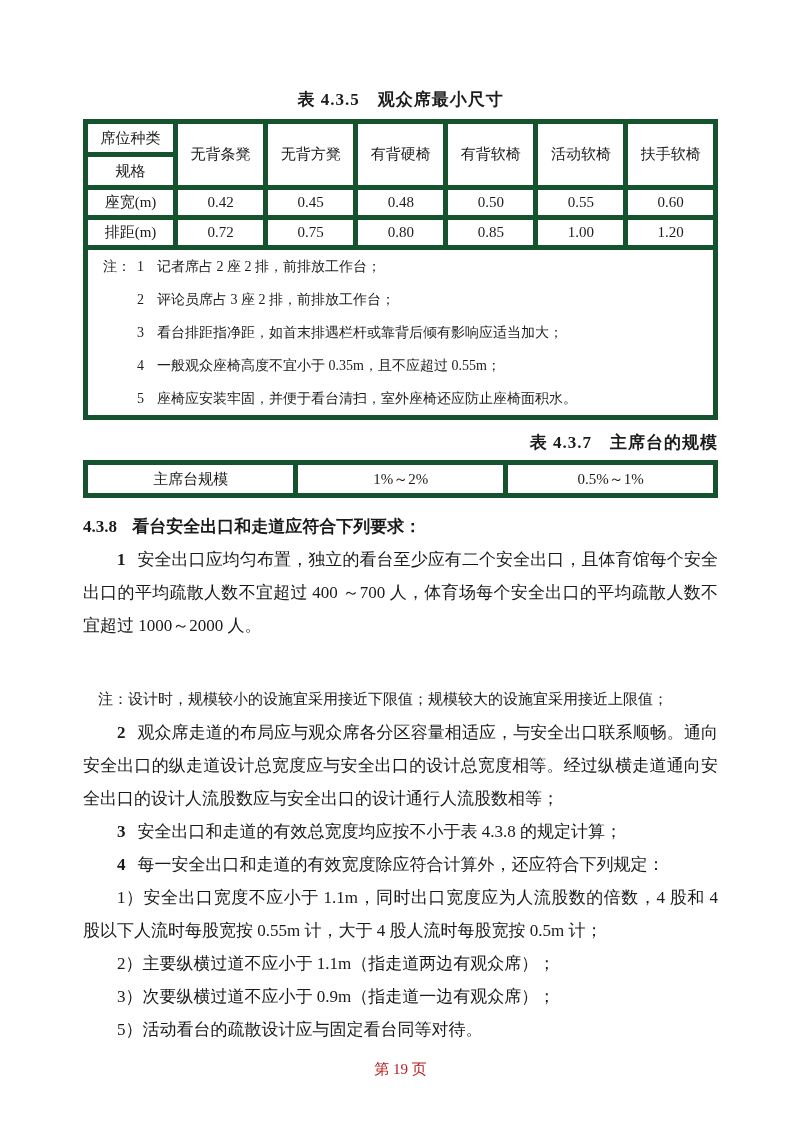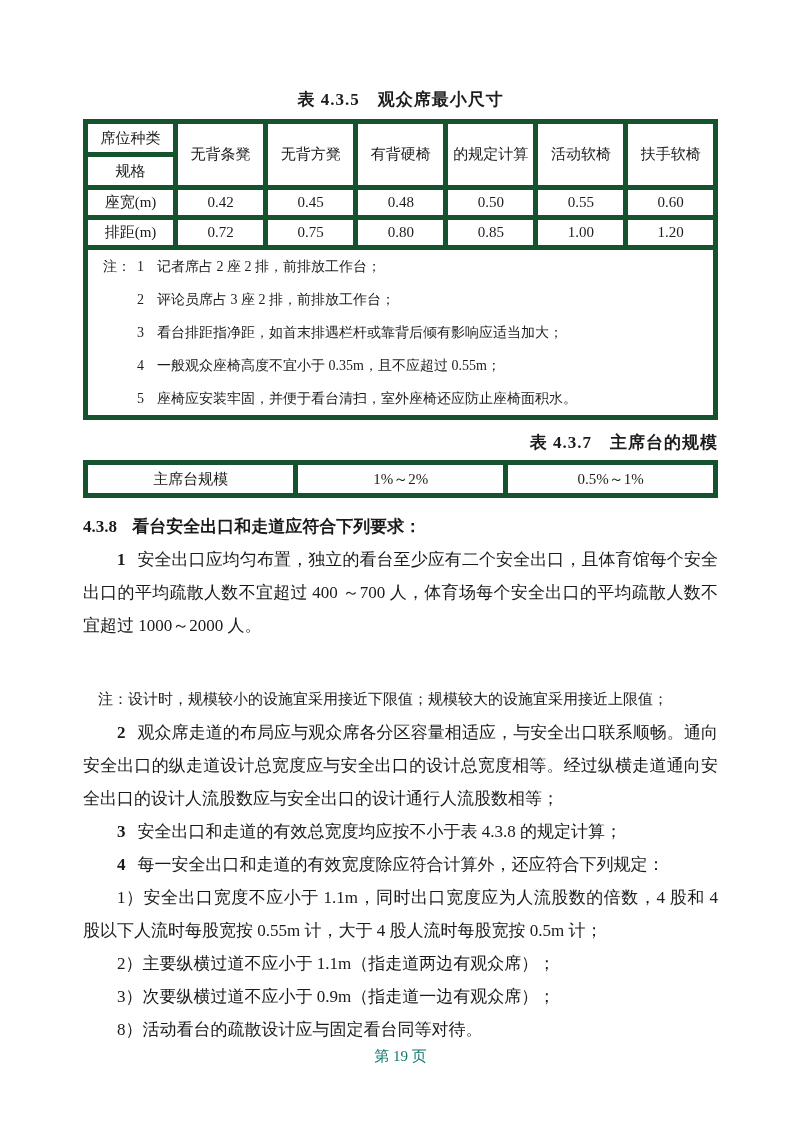--- a/index.html
+++ b/index.html
@@ -48,22 +48,22 @@
     color: #1a1a1a;
   }
   .para.section { text-indent: 0; font-weight: bold; }
   .sec-no { margin-right: 0.9em; }
   .pnum { font-weight: bold; margin-right: 0.7em; }
   .note-para {
     font-size: 15px; line-height: 33px;
     text-indent: 1em; text-align: justify; color: #1a1a1a; margin-top: 41px;
   }
   .footer {
-    text-align: center;
-    font-size: 15px; line-height: 20px; color: #0f766e;
+    margin-top: 13px; text-align: center;
+    font-size: 15px; line-height: 20px; color: #b91c1c;
   }
 </style>
 </head>
 <body>
 
 <div class="page">
 
   <div class="tbl-title first">表 4.3.5　观众席最小尺寸</div>
 
   <table class="t1">
@@ -75,21 +75,21 @@
         <col style="width:14.3%">
         <col style="width:14.3%">
         <col style="width:14.2%">
     </colgroup>
     <tbody>
       <tr class="h1">
         <td>席位种类</td>
         <td rowspan="2">无背条凳</td>
         <td rowspan="2">无背方凳</td>
         <td rowspan="2">有背硬椅</td>
-        <td rowspan="2">的规定计算</td>
+        <td rowspan="2">有背软椅</td>
         <td rowspan="2">活动软椅</td>
         <td rowspan="2">扶手软椅</td>
       </tr>
       <tr class="h2">
         <td>规格</td>
       </tr>
       <tr class="dr">
         <td>座宽(m)</td>
         <td>0.42</td>
         <td>0.45</td>
@@ -169,18 +169,18 @@
     </p>
     <p class="para">
       <span class="pnum">3</span><span>安全出口和走道的有效总宽度均应按不小于表 4.3.8 的规定计算；</span>
     </p>
     <p class="para">
       <span class="pnum">4</span><span>每一安全出口和走道的有效宽度除应符合计算外，还应符合下列规定：</span>
     </p>
     <p class="para">1）安全出口宽度不应小于 1.1m，同时出口宽度应为人流股数的倍数，4 股和 4 股以下人流时每股宽按 0.55m 计，大于 4 股人流时每股宽按 0.5m 计；</p>
     <p class="para">2）主要纵横过道不应小于 1.1m（指走道两边有观众席）；</p>
     <p class="para">3）次要纵横过道不应小于 0.9m（指走道一边有观众席）；</p>
-    <p class="para">8）活动看台的疏散设计应与固定看台同等对待。</p>
+    <p class="para">5）活动看台的疏散设计应与固定看台同等对待。</p>
   </div>
 
   <div class="footer">第 19 页</div>
 
 </div>
 
 </body></html>

